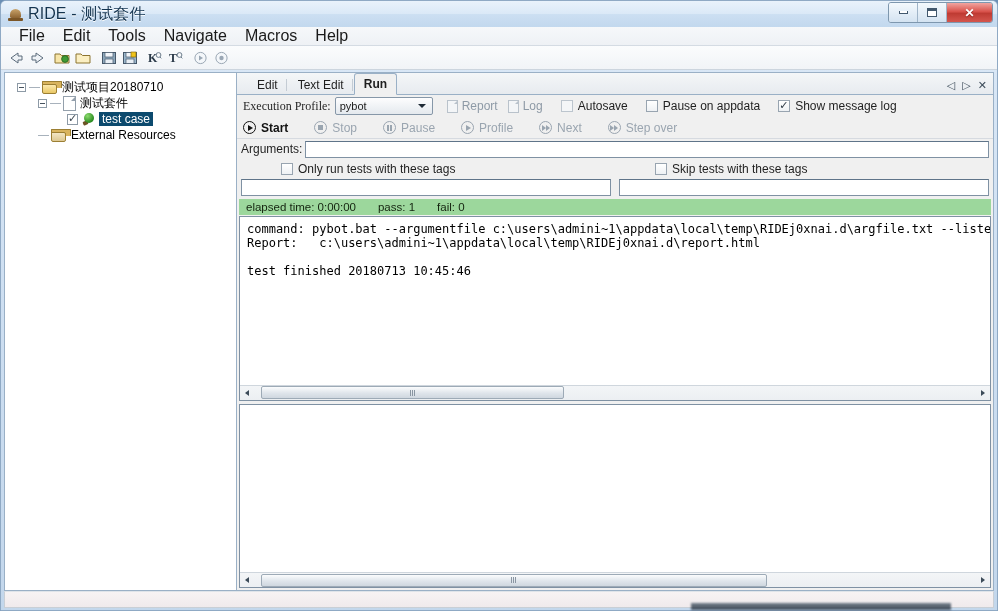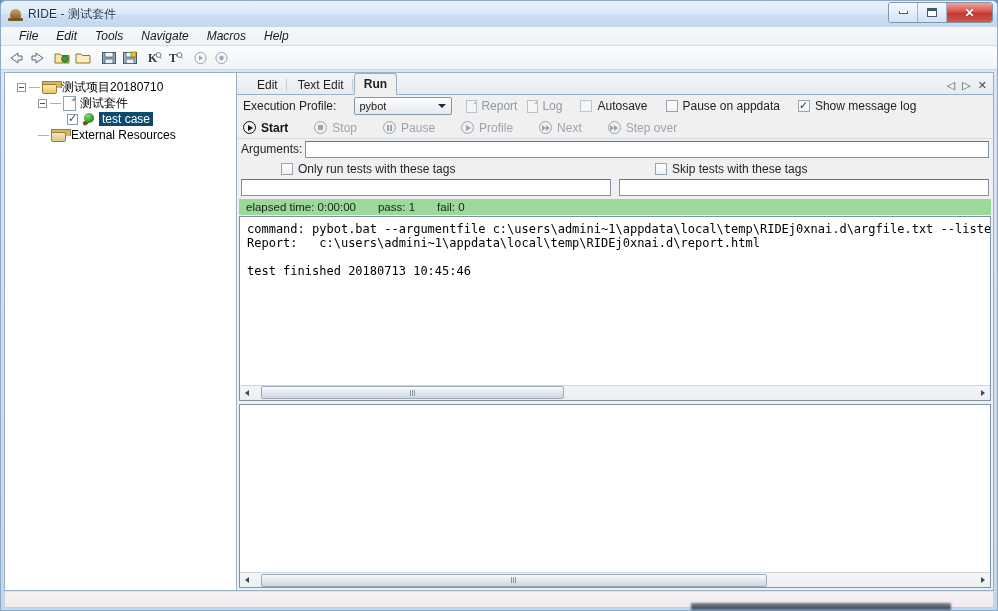--- a/index.html
+++ b/index.html
@@ -36,21 +36,21 @@
     position: absolute; left: 2px; top: 2px;
     width: 11px; height: 9px;
     background: linear-gradient(to bottom,#c9a36a,#8d6432);
     border-radius: 6px 6px 2px 2px;
   }
   .title-icon .bellbase {
     position: absolute; left: 0px; top: 11px;
     width: 15px; height: 3px; background: #7a5526; border-radius: 1px;
   }
   .title-text {
-    font-size: 12px; color: #13334f;
+    font-size: 16px; color: #13334f;
     text-shadow: 0 1px 0 #ffffff;
     letter-spacing: 0.1px;
   }
   .wincontrols {
     position: absolute; right: 4px; top: 1px;
     display: flex; align-items: stretch;
     height: 21px;
     border: 1px solid #7e97ae;
     border-radius: 3px;
     overflow: hidden;
@@ -75,23 +75,22 @@
   
   .menubar {
     flex: 0 0 19px; height: 19px;
     display: flex; align-items: center;
     background: linear-gradient(to bottom,#f6f8fa,#eef1f5);
     border-bottom: 1px solid #d4dbe3;
     padding-left: 9px;
   }
   .menuitem {
     padding: 2px 9px 3px 9px;
-    font-size: 12px; color: #1a1a1a;
+    font-size: 16px; color: #1a1a1a;
     cursor: default;
-    font-style: italic;
   }
 
   
   .toolbar {
     flex: 0 0 24px; height: 24px;
     display: flex; align-items: center;
     background: linear-gradient(to bottom,#fbfcfd,#f1f4f7);
     border-bottom: 1px solid #ccd5de;
     padding-left: 6px;
   }
@@ -227,21 +226,21 @@
   }
   .tabnav span { font-size: 11px; line-height: 1; }
 
   .profilerow {
     flex: 0 0 22px; height: 22px;
     display: flex; align-items: center;
     padding: 0 6px;
     background: #f0f0f0;
     font-size: 12px; color: #1f1f1f;
   }
-  .label-inline { margin-right: 18px; }
+  .label-inline { margin-right: 4px; font-family: Liberation Serif, serif; }
   .combo {
     width: 98px; height: 18px;
     border: 1px solid #8697a8;
     background: linear-gradient(to bottom,#fdfdfe,#e4e9ee);
     border-radius: 2px;
     display: flex; align-items: center;
     padding: 0 2px 0 4px;
     position: relative;
   }
   .combo .cval { flex: 1 1 auto; font-size: 11px; color: #1c1c1c; }

